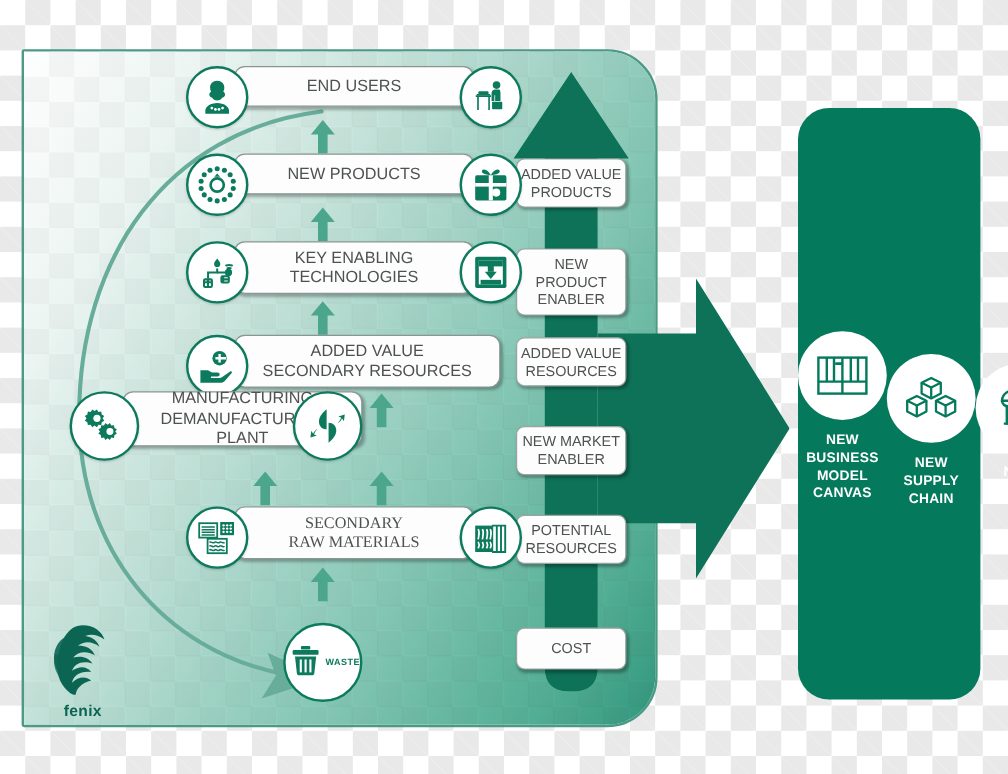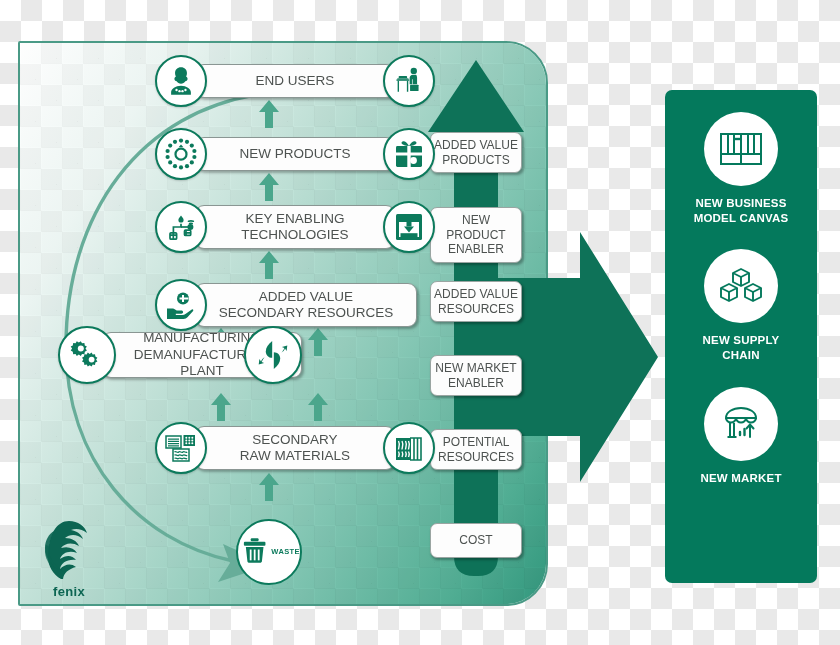--- a/index.html
+++ b/index.html
@@ -58,23 +58,23 @@
     width:160px; height:250px;
     z-index:3;
   }
 
   
   #rightCard{
     position:absolute;
     left:665px; top:90px;
     width:152px; height:493px;
     background:#04795c;
-    border-radius:7px;
+    border-radius:26px;
     z-index:4;
-    display:flex; flex-direction:column;
+    display:flex; flex-direction:row;
     align-items:center;
     padding-top:22px;
   }
   .outcome{ width:100%; display:flex; flex-direction:column; align-items:center; }
   .outcome + .outcome{ margin-top:24px; }
   .outcome-circle{
     width:74px;height:74px;border-radius:50%;
     background:#ffffff;
     display:flex;align-items:center;justify-content:center;
   }
@@ -85,21 +85,21 @@
     font-weight:bold;
     line-height:1.28;
     text-align:center;
     letter-spacing:.2px;
     white-space:pre-line;
   }
 
   
   .row{
     position:absolute;
-    display:flex; align-items:center;
+    display:flex; 
     z-index:5;
   }
   .pill{
     background:#fdfdfd;
     border:1px solid #8a9693;
     border-radius:9px;
     box-shadow:1.5px 2px 2.5px rgba(0,0,0,.28);
     color:#4d5250;
     font-size:13.5px;
     line-height:1.22;
@@ -358,21 +358,21 @@
             <circle cx="26.3" cy="10.5" r="1"></circle>
             <circle cx="29.3" cy="10.5" r="1"></circle>
           <circle cx="23.3" cy="13.2" r="1"></circle>
             <circle cx="26.3" cy="13.2" r="1"></circle>
             <circle cx="29.3" cy="13.2" r="1"></circle>
         </g>
         <rect x="10" y="19" width="16" height="12" fill="#fff"></rect>
         <path d="M11.5 22c1.4-1.4 2.8 1.4 4.2 0s2.8 1.4 4.2 0 2.8 1.4 4.2 0M11.5 25.2c1.4-1.4 2.8 1.4 4.2 0s2.8 1.4 4.2 0 2.8 1.4 4.2 0M11.5 28.4c1.4-1.4 2.8 1.4 4.2 0s2.8 1.4 4.2 0 2.8 1.4 4.2 0" stroke-width="1.3"></path>
       </svg>
     </div>
-    <div class="pill" style="width:200px;height:44px;">SECONDARY
+    <div class="pill" style="width:200px;height:44px;font-family:Liberation Serif, serif;">SECONDARY
 RAW MATERIALS</div>
     <div class="circ right">
       <svg width="34" height="34" viewBox="0 0 34 34" fill="none" stroke="#0c7a5c" stroke-width="1.6">
         <path d="M25 7h4v22h-4M21.5 7h4v22h-4M18 7h4v22h-4" fill="#fff"></path>
         <rect x="4" y="7" width="15" height="22" fill="#0c7a5c" stroke="none"></rect>
         <path d="M6.5 10c1.7 3 .3 5.5 0 8.5M10 10c1.7 3 .3 5.5 0 8.5M13.5 10c1.7 3 .3 5.5 0 8.5M16.5 10c1.7 3 .3 5.5 0 8.5M6.5 20.5c1.7 3 .3 4 0 5.5M10 20.5c1.7 3 .3 4 0 5.5M13.5 20.5c1.7 3 .3 4 0 5.5M16.5 20.5c1.7 3 .3 4 0 5.5" stroke="#fff" stroke-width="1.4"></path>
       </svg>
     </div>
   </div>
 

